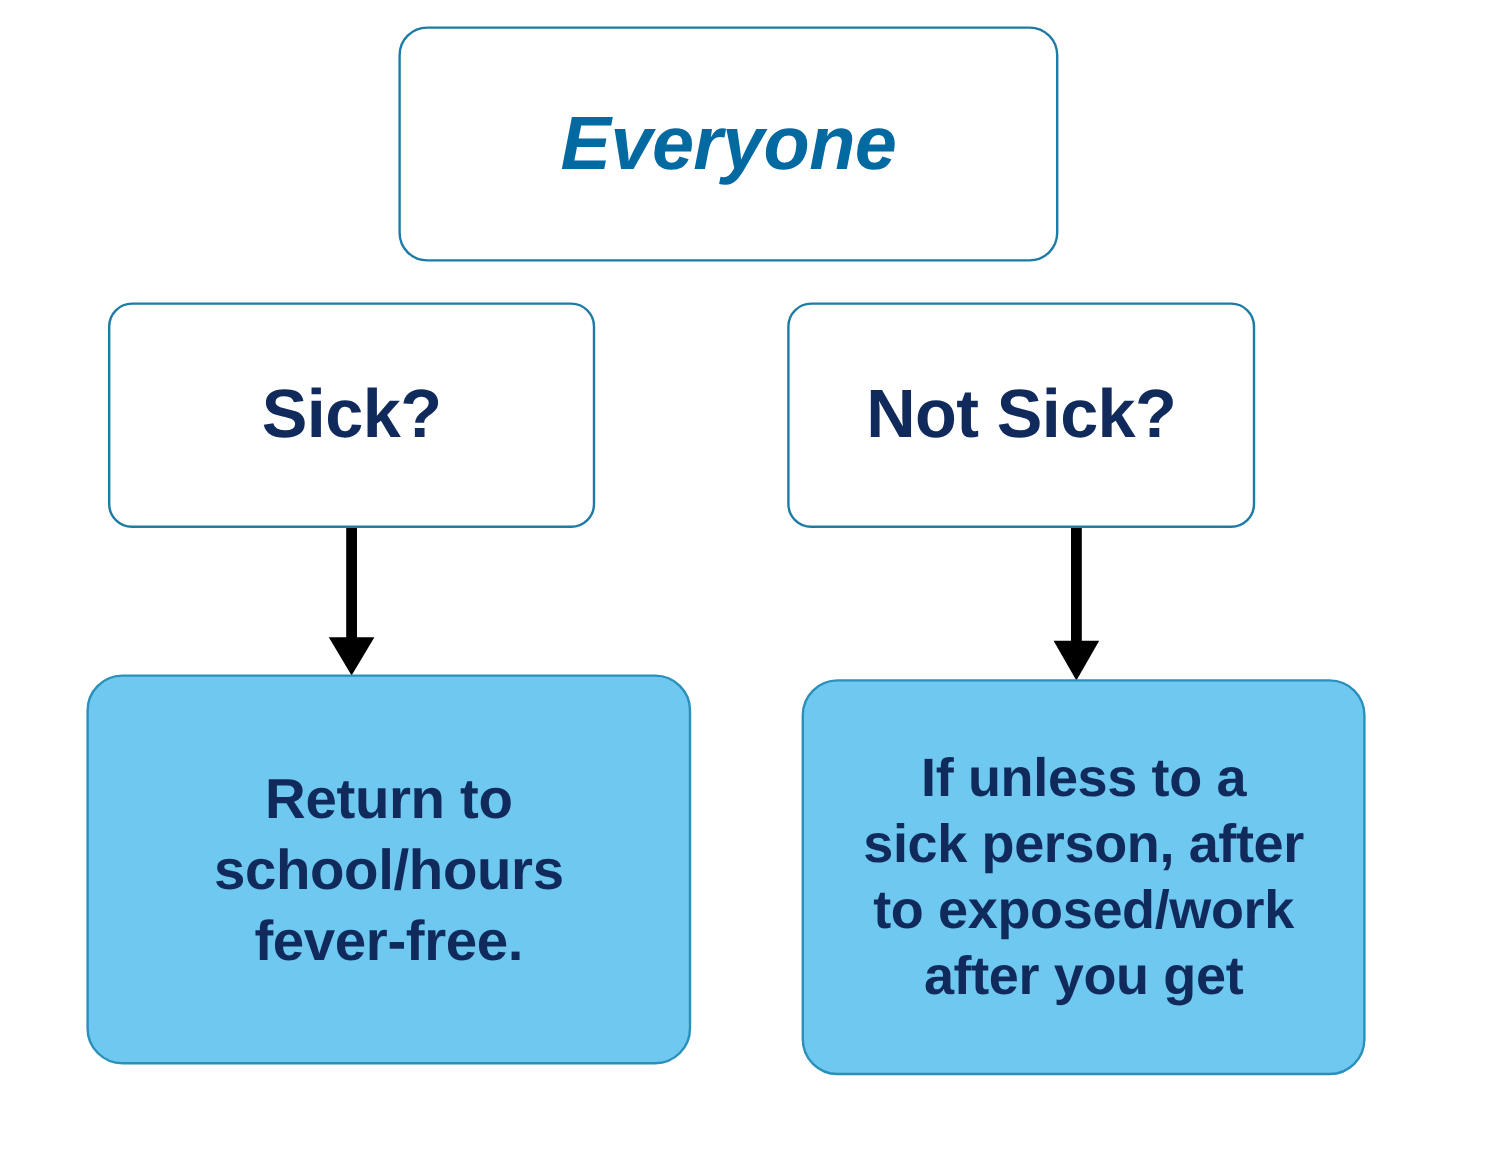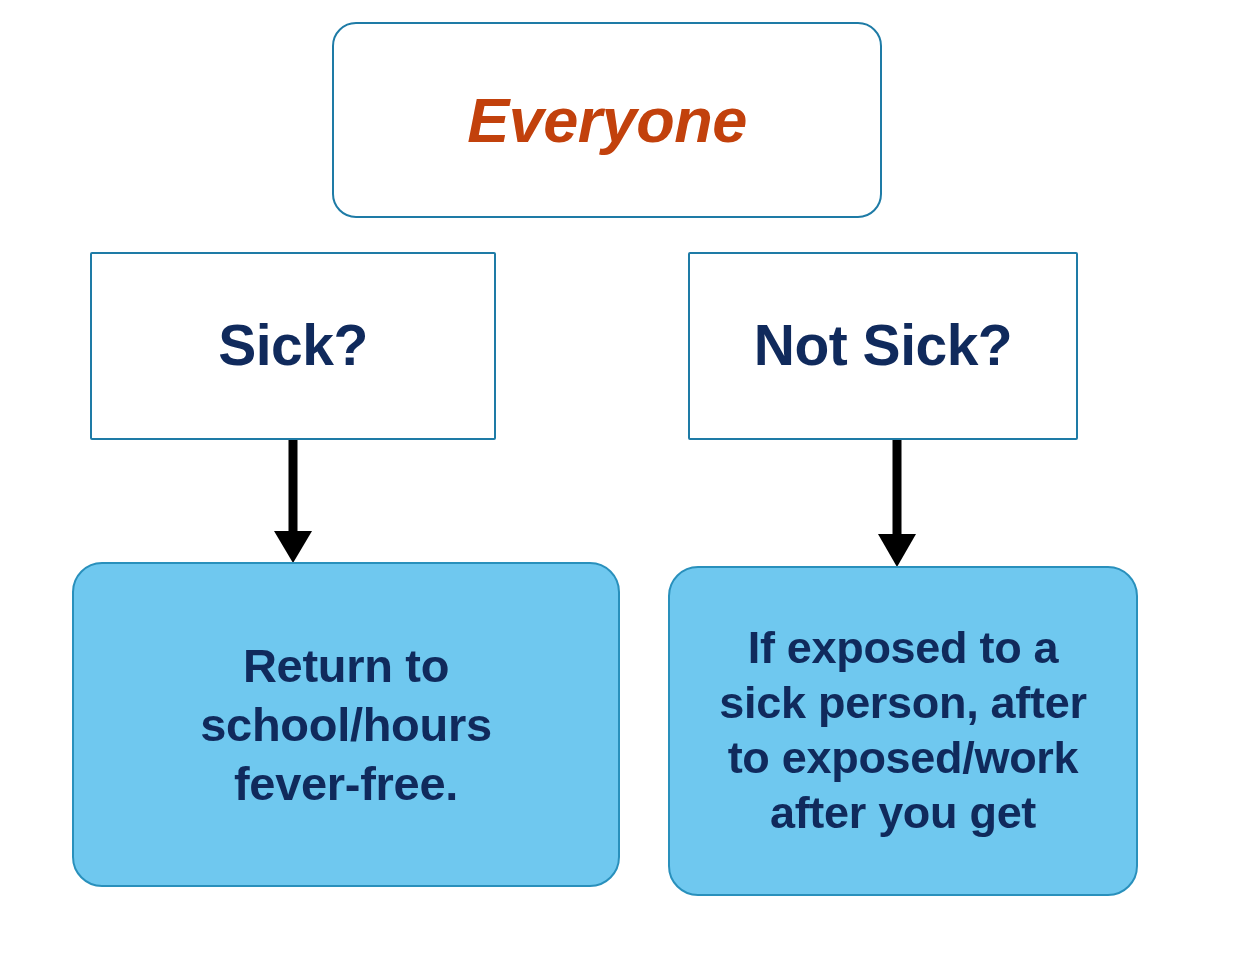--- a/index.html
+++ b/index.html
@@ -25,68 +25,68 @@
     display: flex;
     align-items: center;
     justify-content: center;
     text-align: center;
     line-height: 1.18;
   }
 
   .node-outline {
     background: #ffffff;
     border: 2px solid #1E7BA6;
-    border-radius: 2px;
+    border-radius: 20px;
   }
 
   .node-filled {
     background: #6FC8EF;
     border: 2px solid #2990BC;
     border-radius: 30px;
   }
 
   
   #node-everyone {
     left: 332px;
     top: 22px;
     width: 550px;
     height: 196px;
     border-radius: 24px;
   }
   #node-everyone .node-text {
     font-size: 63px;
     font-weight: bold;
     font-style: italic;
-    color: #c2410c;
+    color: #0369a1;
     letter-spacing: -0.5px;
   }
 
   #node-sick {
     left: 90px;
     top: 252px;
     width: 406px;
     height: 188px;
   }
   #node-not-sick {
-    left: 688px;
+    left: 656px;
     top: 252px;
     width: 390px;
     height: 188px;
   }
   .decision-text {
     font-size: 57px;
     font-weight: bold;
     color: #102A5C;
     letter-spacing: -0.5px;
   }
 
   #node-return {
     left: 72px;
     top: 562px;
-    width: 548px;
+    width: 504px;
     height: 325px;
     padding: 0 17px;
   }
   #node-exposed {
     left: 668px;
     top: 566px;
     width: 470px;
     height: 330px;
     padding: 0 10px;
   }
@@ -137,20 +137,20 @@
   <div class="node node-filled" id="node-return">
     <div class="outcome-text">
       <div>Return to</div>
       <div>school/hours</div>
       <div>fever-free.</div>
     </div>
   </div>
 
   <div class="node node-filled" id="node-exposed">
     <div class="outcome-text">
-      <div>If exposed to a</div>
+      <div>If unless to a</div>
       <div>sick person, after</div>
       <div>to exposed/work</div>
       <div>after you get</div>
     </div>
   </div>
 
 </div>
 
 </body></html>

